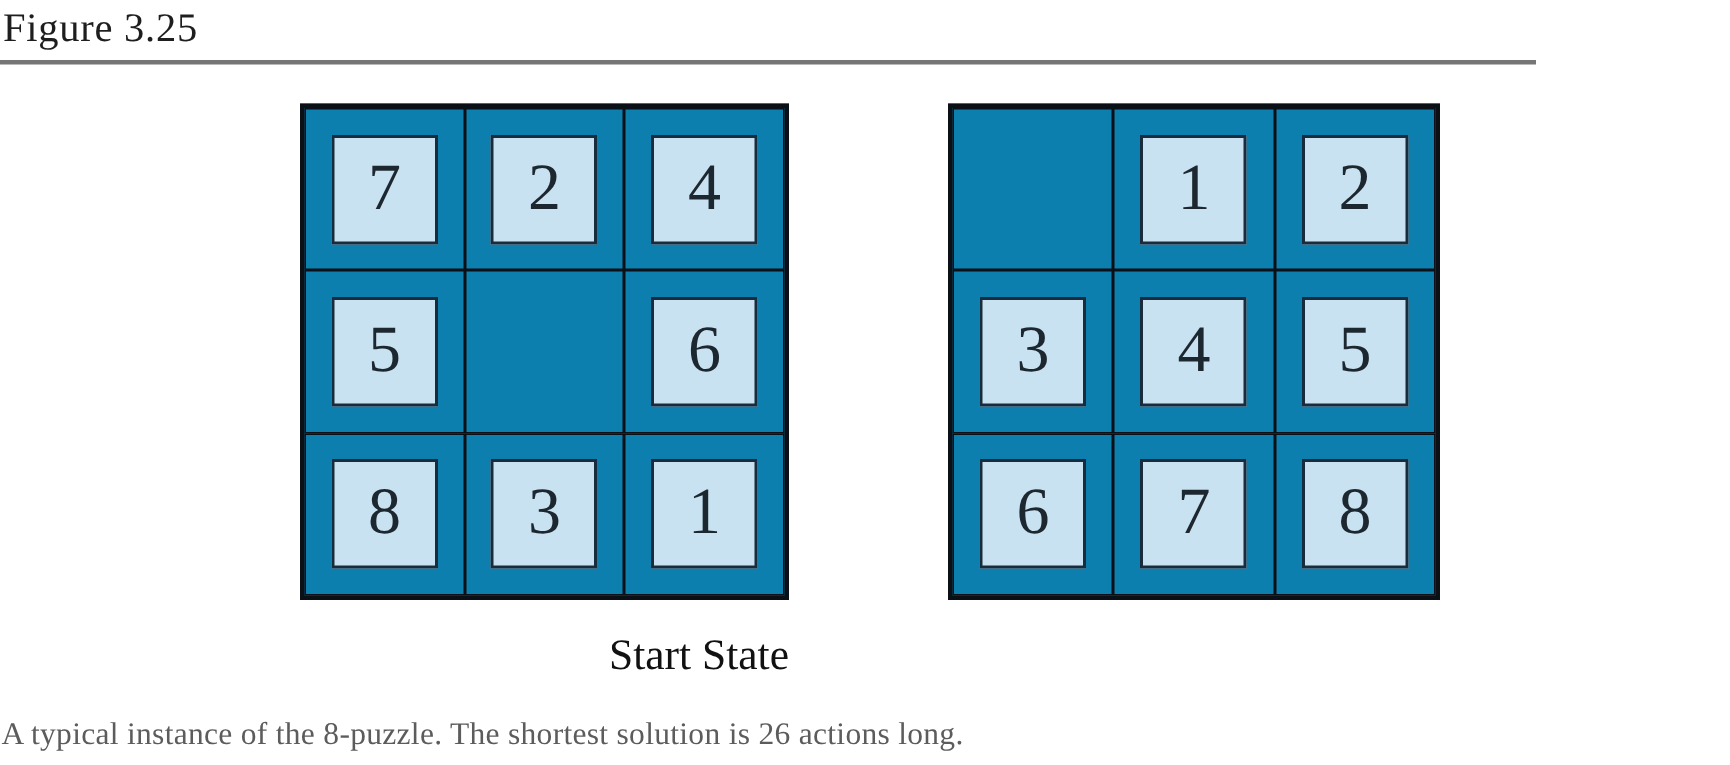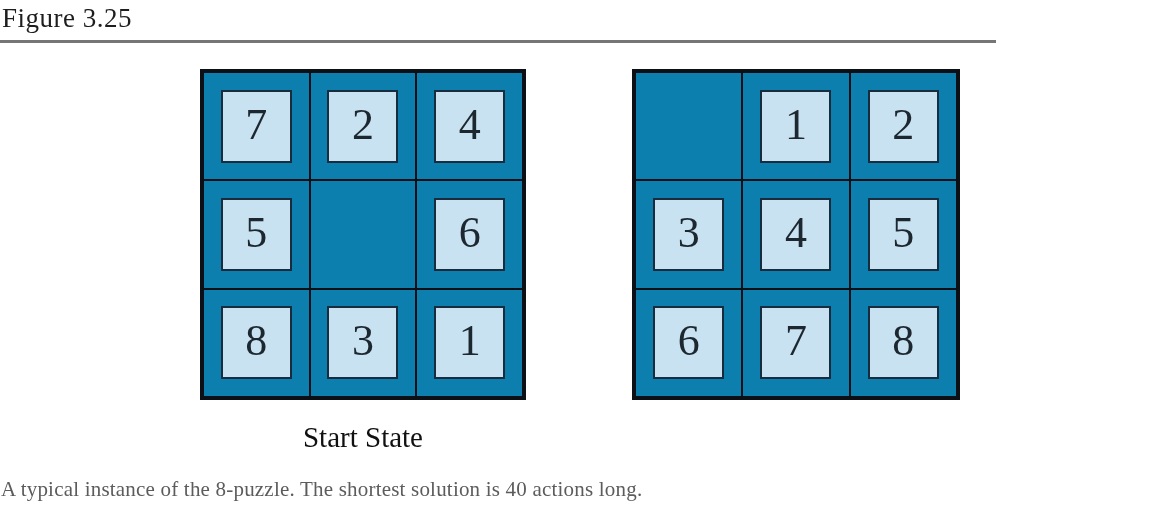--- a/index.html
+++ b/index.html
@@ -3,20 +3,21 @@
 <meta charset="utf-8">
 <style>
   html, body { margin: 0; padding: 0; background: #ffffff; }
   .page {
     position: relative;
     width: 996px;
     height: 510px;
     background: #ffffff;
     font-family: "Liberation Serif", serif;
     overflow: hidden;
+    padding-left: 28px;
   }
   .figure-label {
     position: absolute;
     left: 2px;
     top: 3px;
     font-size: 27px;
     color: #1e1e1e;
     letter-spacing: 0.5px;
   }
   .divider {
@@ -60,21 +61,21 @@
     font-size: 44px;
     line-height: 1;
     color: #1c2730;
     padding-bottom: 3px;
   }
   .tile:empty { visibility: hidden; }
   .board-caption {
     position: absolute;
     top: 421px;
     width: 326px;
-    text-align: center;
+    text-align: right;
     font-size: 29px;
     color: #111111;
   }
   .board-caption-start { left: 200px; }
   .board-caption-goal  { left: 632px; width: 328px; }
   .figure-caption {
     position: absolute;
     left: 1px;
     top: 477px;
     width: 1100px;
@@ -147,15 +148,15 @@
     <div class="cell">
         <div class="tile">7</div>
       </div>
     <div class="cell">
         <div class="tile">8</div>
       </div>
   </div>
 
   <div class="board-caption board-caption-start">Start State</div>
 
-  <div class="figure-caption">A typical instance of the 8-puzzle. The shortest solution is 40 actions long.</div>
+  <div class="figure-caption">A typical instance of the 8-puzzle. The shortest solution is 26 actions long.</div>
 
 </div>
 
 </body></html>

